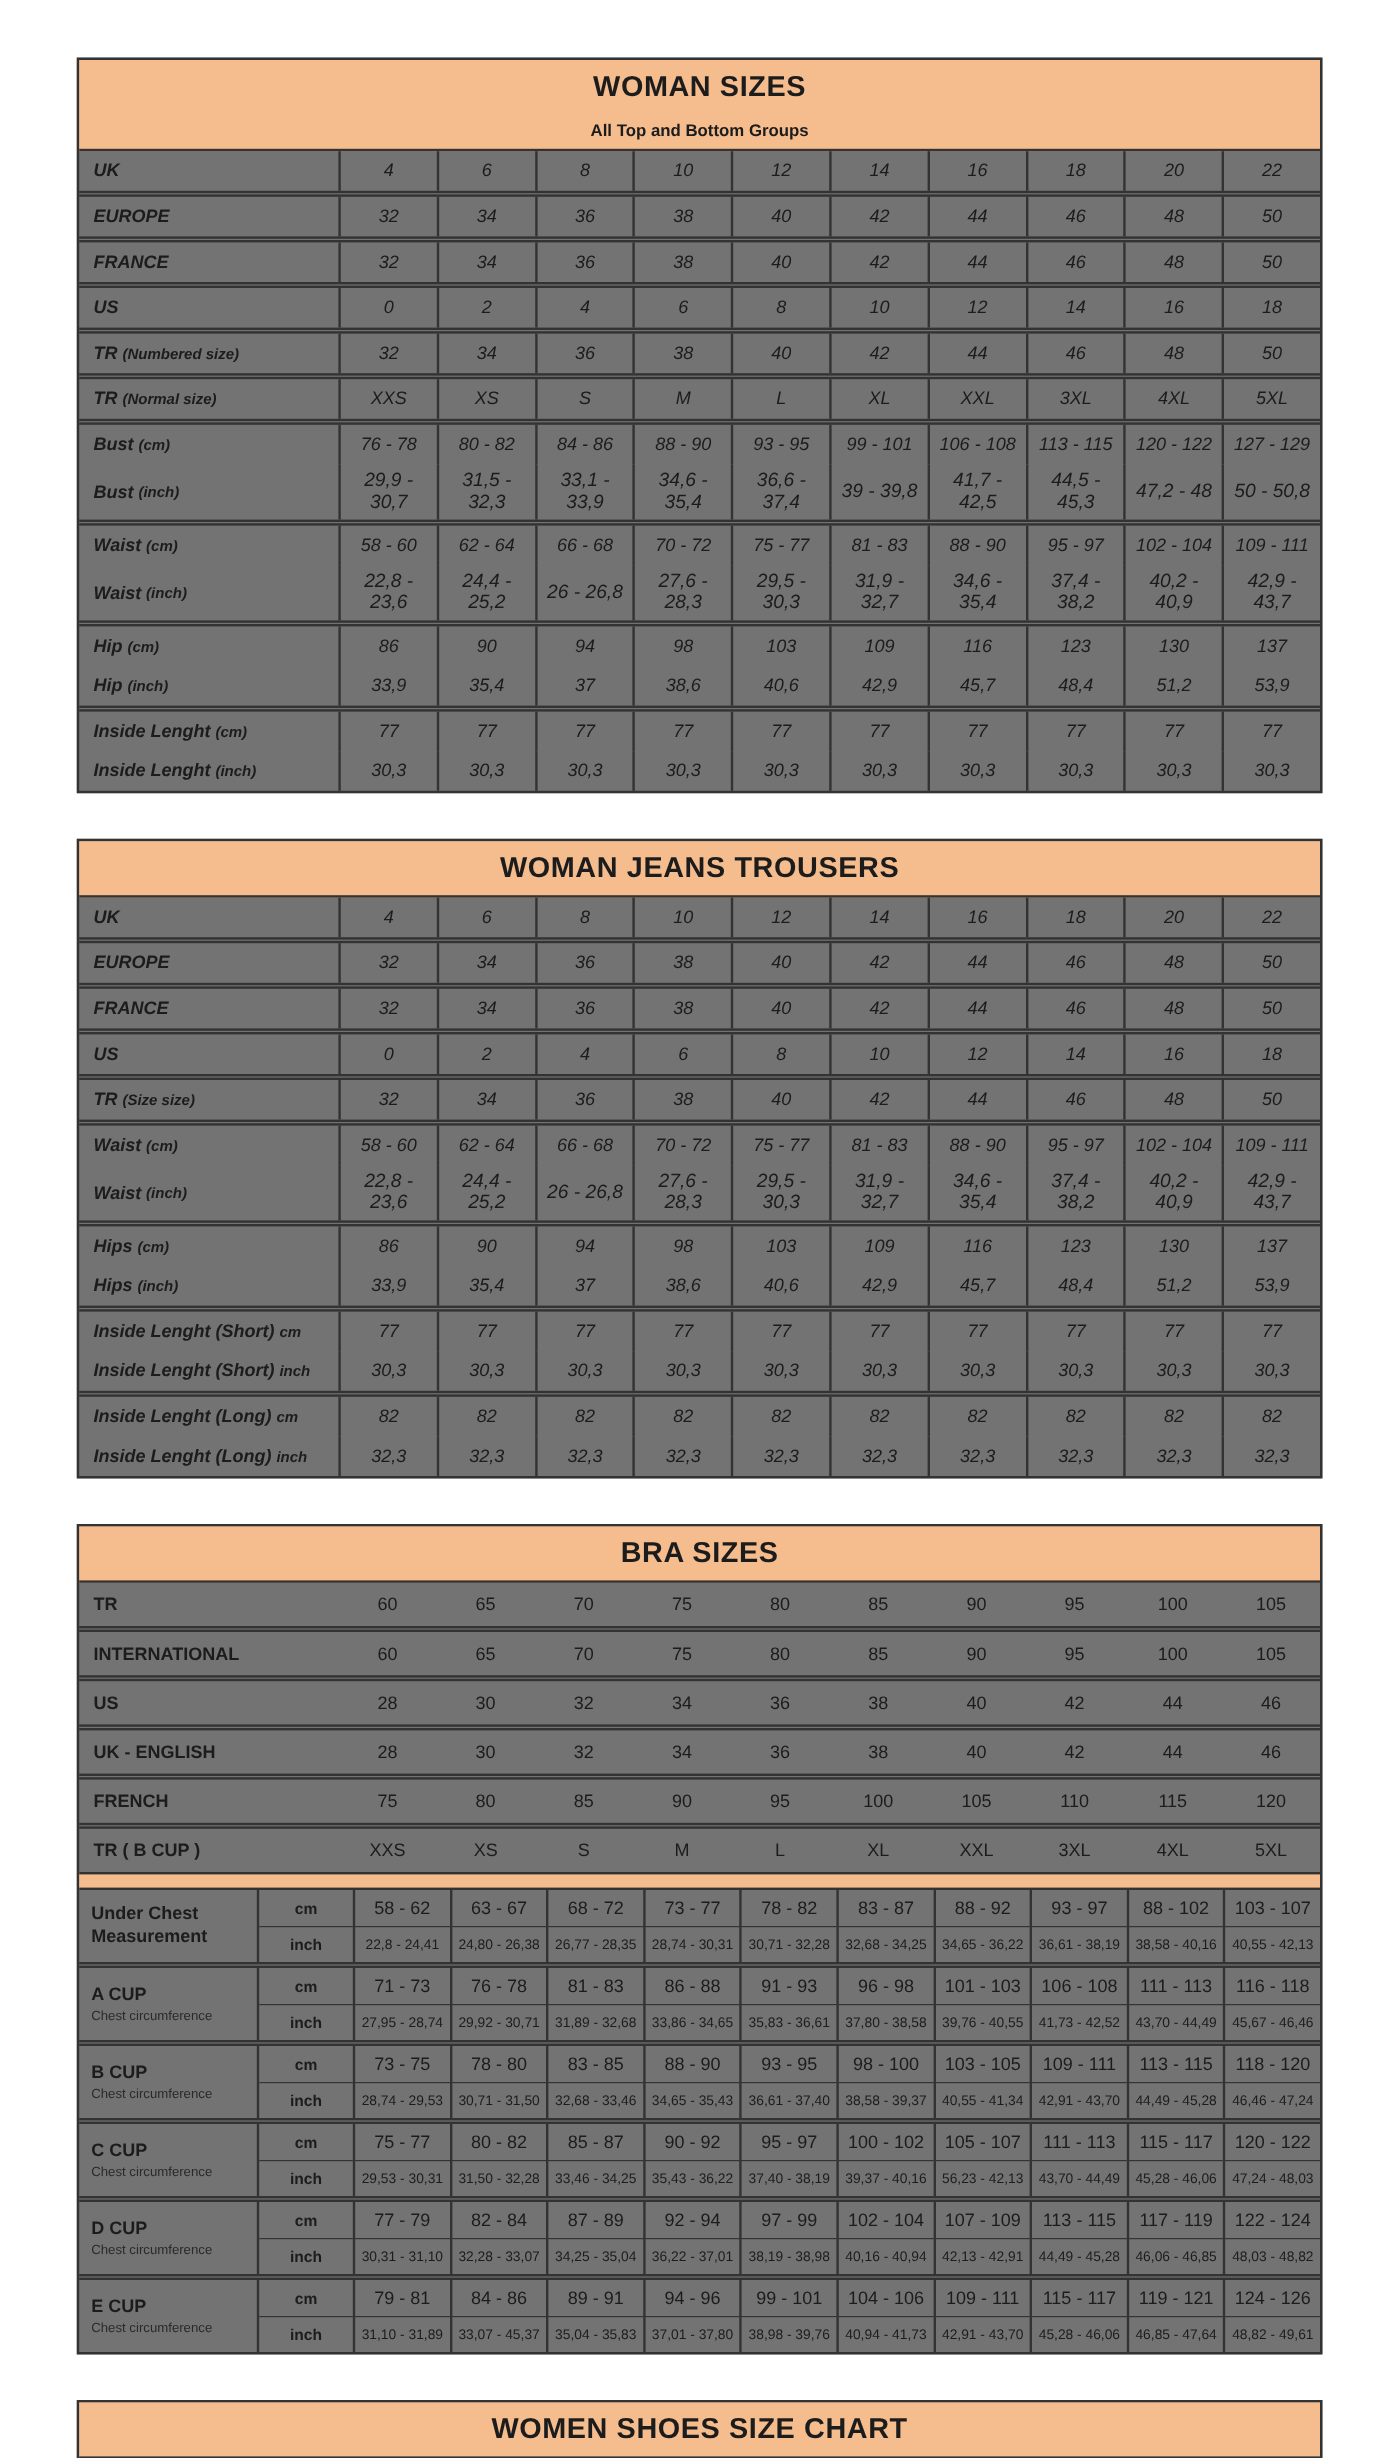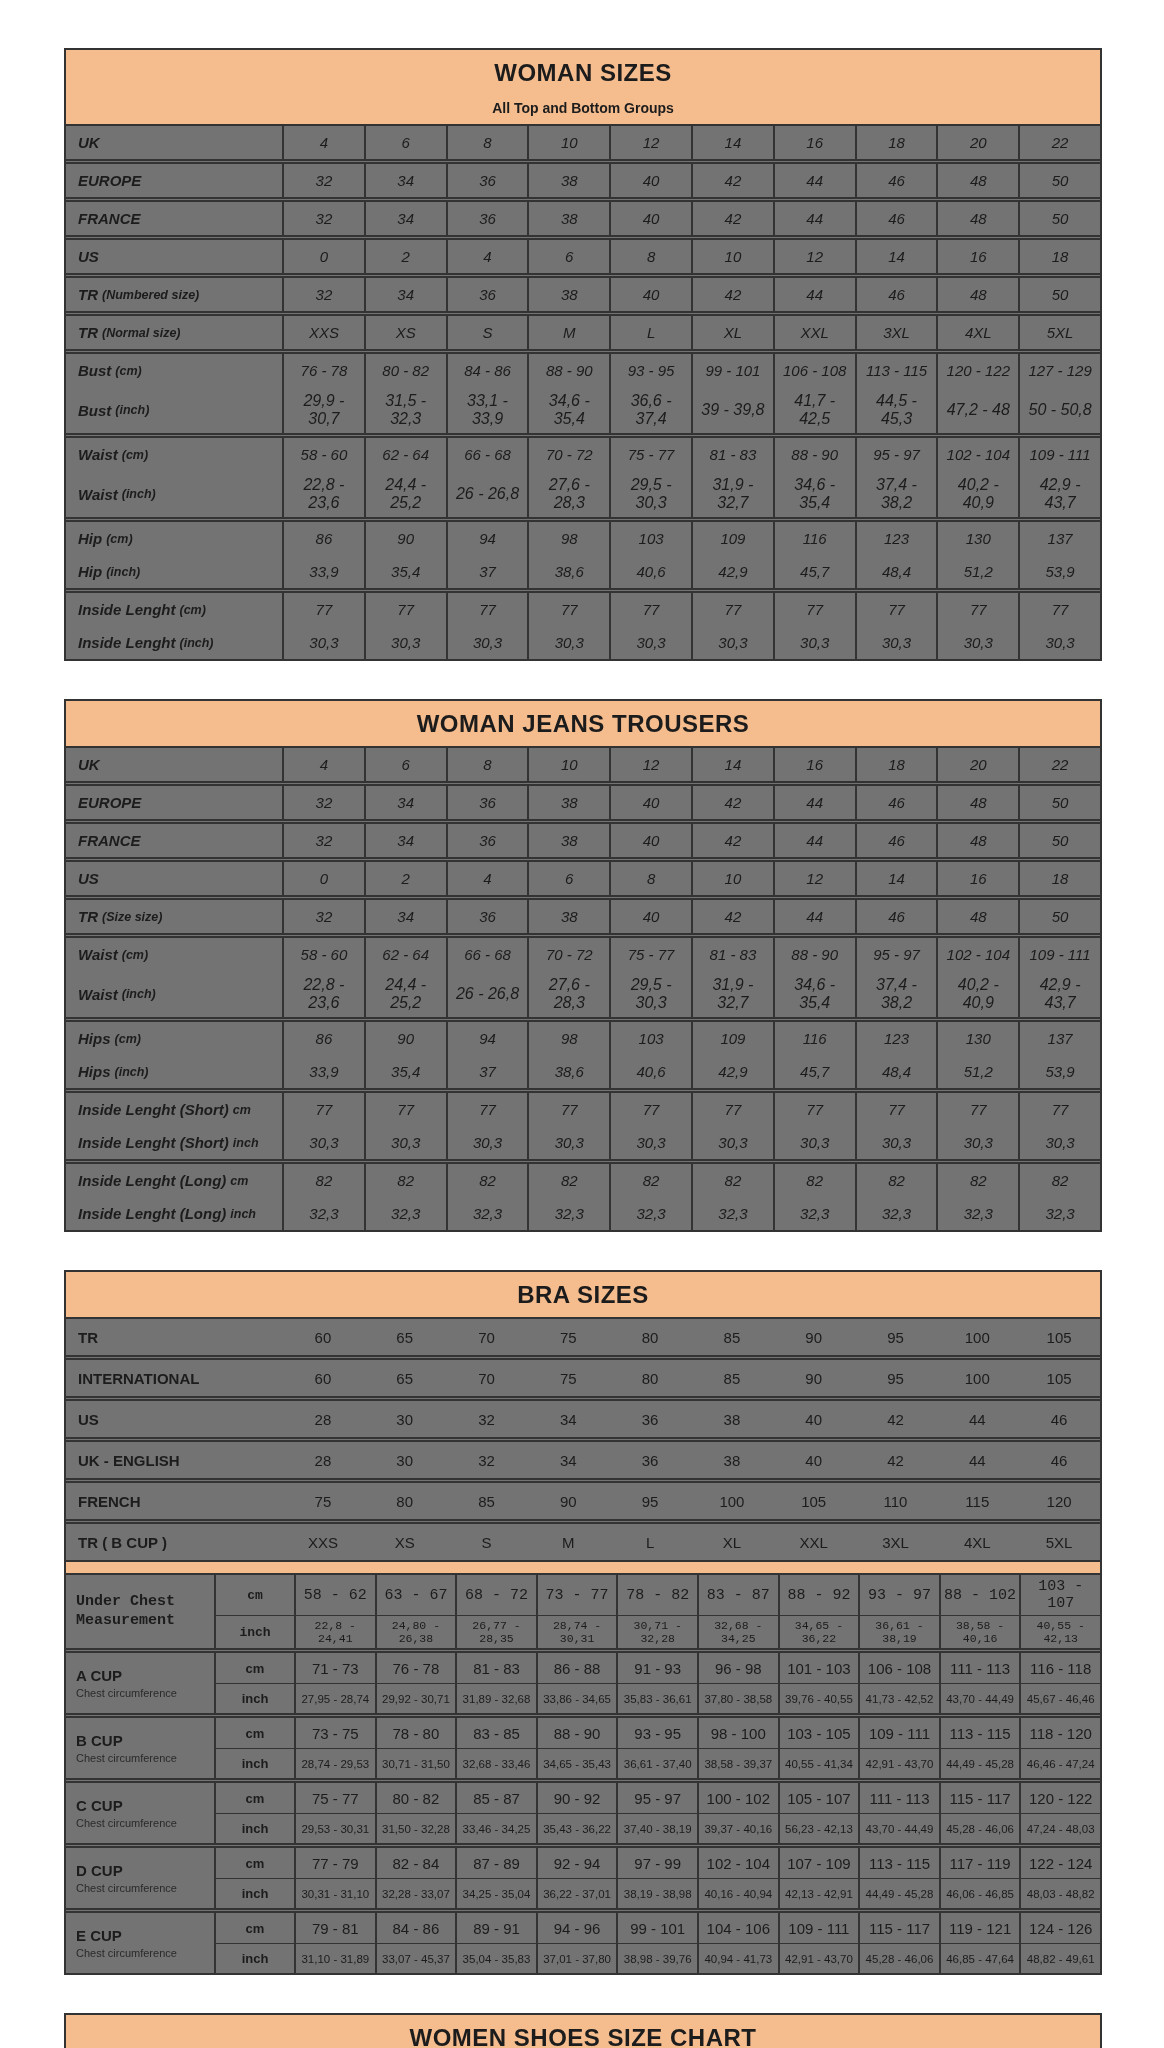--- a/index.html
+++ b/index.html
@@ -38,21 +38,21 @@
   
   .b-row { display: grid; grid-template-columns: 216px repeat(10, 1fr); border-top: 5px double #333; }
   .t-body > .b-row:first-child { border-top: none; }
   .b-row .cell { min-height: 36px; display: flex; align-items: center; justify-content: center; font-size: 15px; }
   .b-row .label-cell { justify-content: flex-start; padding-left: 12px; font-weight: bold; }
 
   .orange-band { height: 15px; background: #F5BC8E; border-top: 2px solid #333; border-bottom: 2px solid #333; }
 
   
   .cup-group { display: grid; grid-template-columns: 150px 78px repeat(10, 1fr); border-top: 5px double #333; }
-  .cup-section > .cup-group:first-child { border-top: none; font-family: Liberation Mono, monospace; }
+  .cup-section > .cup-group:first-child { border-top: none; }
   .cup-label {
     grid-row: span 2; border-right: 2px solid #333;
     display: flex; flex-direction: column; justify-content: center;
     padding: 4px 6px 4px 10px;
   }
   .cup-label .main { font-weight: bold; font-size: 15px; line-height: 1.25; }
   .cup-label .sub { font-size: 11px; color: #2a2a2a; margin-top: 2px; }
   .cup-cell {
     display: flex; align-items: center; justify-content: center; text-align: center;
     min-height: 30px; padding: 3px 1px; font-size: 15px;

